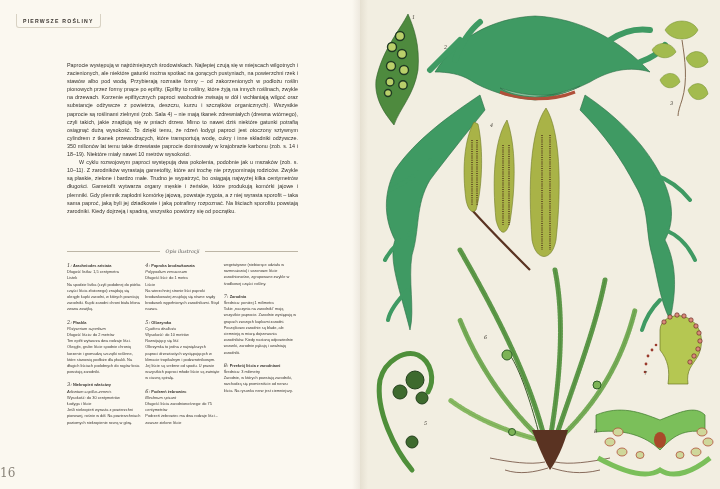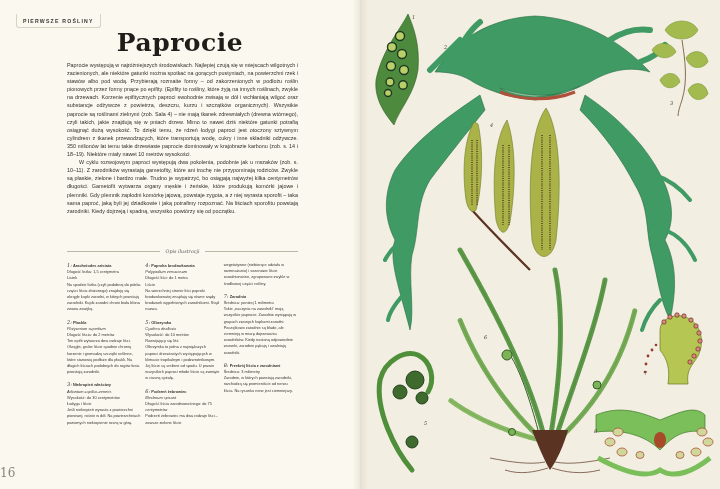--- a/index.html
+++ b/index.html
@@ -44,21 +44,20 @@
   .fig-num { position: absolute; font-family: "DejaVu Serif", serif; font-style: italic; font-size: 5px; color: #4a453c; }
   svg.illus { position: absolute; left: 0; top: 0; }
 </style>
 </head>
 <body>
 
 <div class="spread">
 
   <div class="page-left">
     <div class="chapter-tab">PIERWSZE ROŚLINY</div>
-    <h1 class="title">Paprocie</h1>
 
     <div class="body-text">
       <p>Paprocie występują w najróżniejszych środowiskach. Najlepiej czują się w miejscach wilgotnych i zacienionych, ale niektóre gatunki można spotkać na gorących pustyniach, na powierzchni rzek i stawów albo pod wodą. Przybierają rozmaite formy – od zakorzenionych w podłożu roślin pionowych przez formy pnące po epifity. (Epifity to rośliny, które żyją na innych roślinach, zwykle na drzewach. Korzenie epifitycznych paproci swobodnie zwisają w dół i wchłaniają wilgoć oraz substancje odżywcze z powietrza, deszczu, kurzu i szczątków organicznych). Wszystkie paprocie są roślinami zielnymi (zob. Sala 4) – nie mają tkanek zdrewniałych (drewna wtórnego), czyli takich, jakie znajdują się w pniach drzew. Mimo to nawet dziś niektóre gatunki potrafią osiągnąć dużą wysokość. To dzięki temu, że rdzeń łodygi paproci jest otoczony sztywnym cylindrem z tkanek przewodzących, które transportują wodę, cukry i inne składniki odżywcze. 350 milionów lat temu takie drzewiaste paprocie dominowały w krajobrazie karbonu (zob. s. 14 i 18–19). Niektóre miały nawet 10 metrów wysokości.</p>
       <p>W cyklu rozwojowym paproci występują dwa pokolenia, podobnie jak u mszaków (zob. s. 10–11). Z zarodników wyrastają gametofity, które ani trochę nie przypominają rodziców. Zwykle są płaskie, zielone i bardzo małe. Trudno je wypatrzyć, bo osiągają najwyżej kilka centymetrów długości. Gametofit wytwarza organy męskie i żeńskie, które produkują komórki jajowe i plemniki. Gdy plemnik zapłodni komórkę jajową, powstaje zygota, a z niej wyrasta sporofit – taka sama paproć, jaką byli jej dziadkowie i jaką potrafimy rozpoznać. Na liściach sporofitu powstają zarodniki. Kiedy dojrzeją i spadną, wszystko powtórzy się od początku.</p>
     </div>
 
     <div class="caption-heading">
       <span class="rule"></span>
       <span class="label">Opis ilustracji</span>
       <span class="rule"></span>

